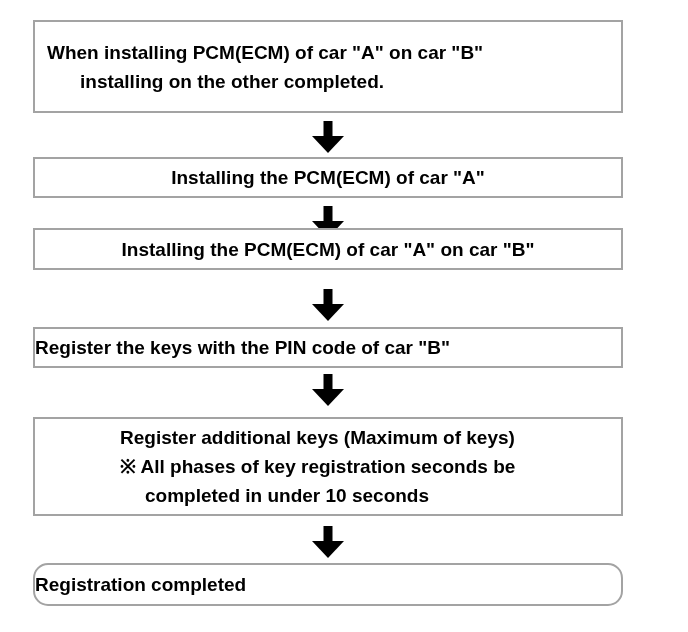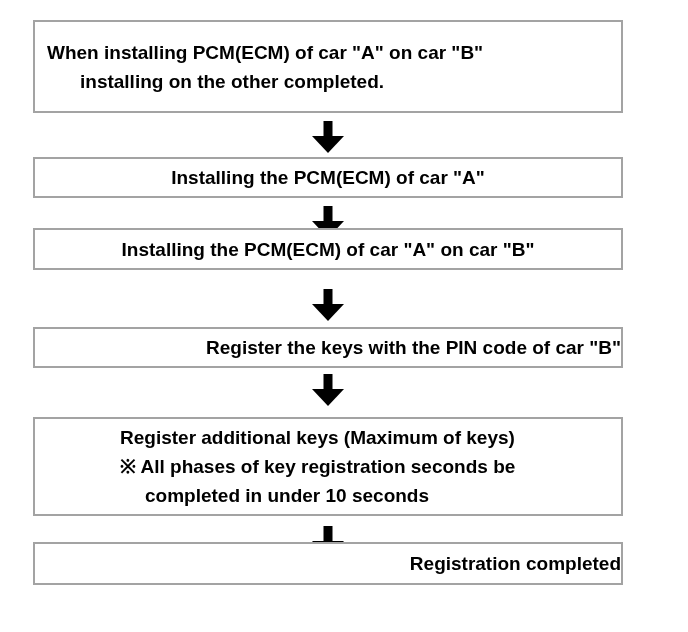--- a/index.html
+++ b/index.html
@@ -28,24 +28,24 @@
     flex-direction: column;
     justify-content: center;
     font-size: 19px;
     line-height: 29px;
   }
   .line { white-space: nowrap; }
   .box-1 { top: 20px;  height: 93px; padding-left: 12px; }
   .box-1 .sub-indent { padding-left: 33px; }
   .box-2 { top: 157px; height: 41px; text-align: center; }
   .box-3 { top: 228px; height: 42px; text-align: center; }
-  .box-4 { top: 327px; height: 41px; text-align: right; }
+  .box-4 { top: 327px; height: 41px; text-align: left; }
   .box-5 { top: 417px; height: 99px; padding-left: 85px; }
   .box-5 .sub-indent { padding-left: 25px; }
-  .box-6 { top: 542px; height: 43px; text-align: right; }
+  .box-6 { top: 563px; height: 43px; text-align: left; border-radius: 15px; }
   .arrow {
     position: absolute;
     left: 311px;
     width: 34px;
     height: 32px;
   }
   .arrow-1 { top: 121px; }
   .arrow-2 { top: 206px; }
   .arrow-3 { top: 289px; }
   .arrow-4 { top: 374px; }

